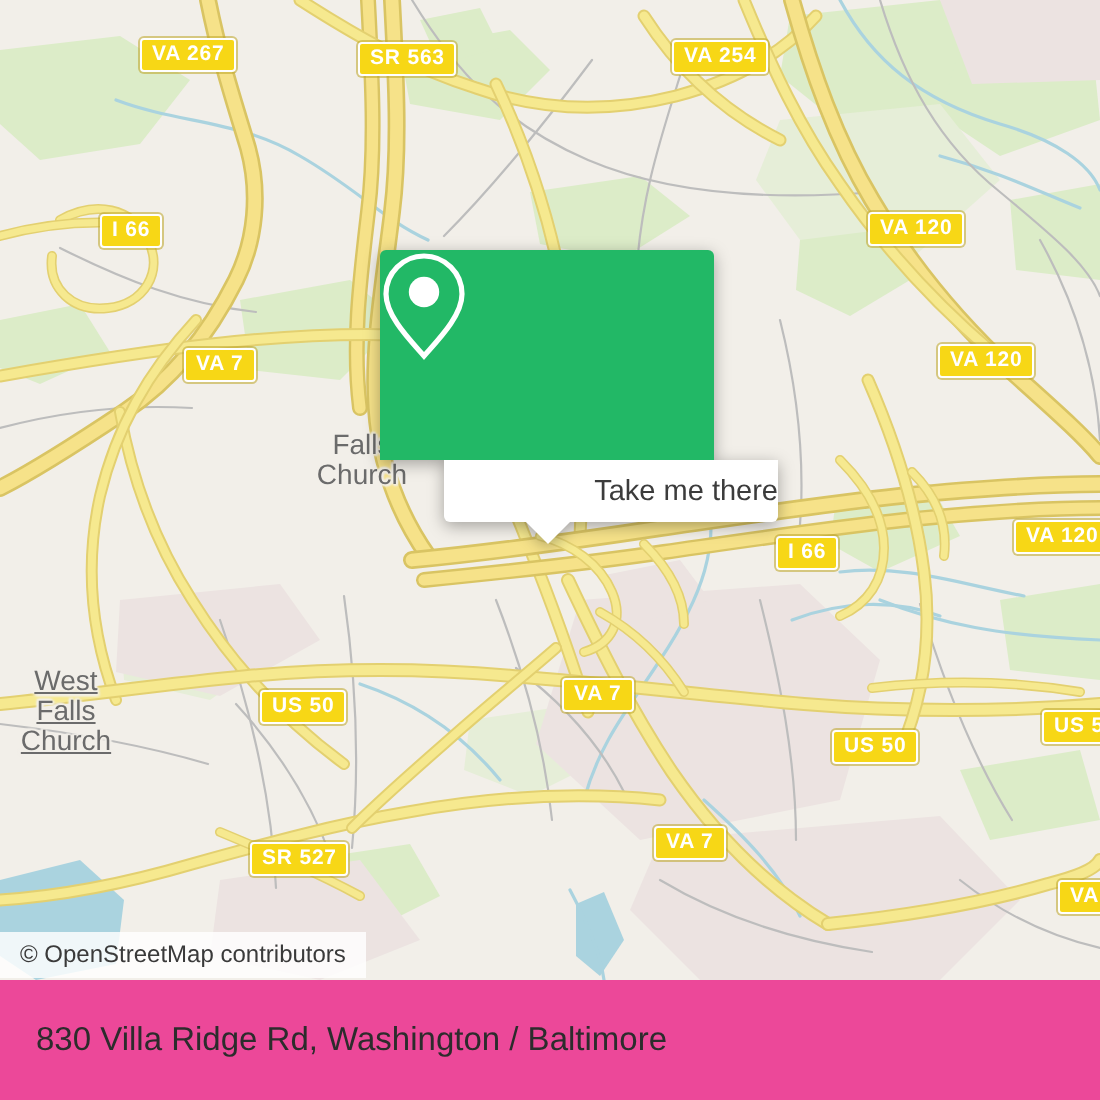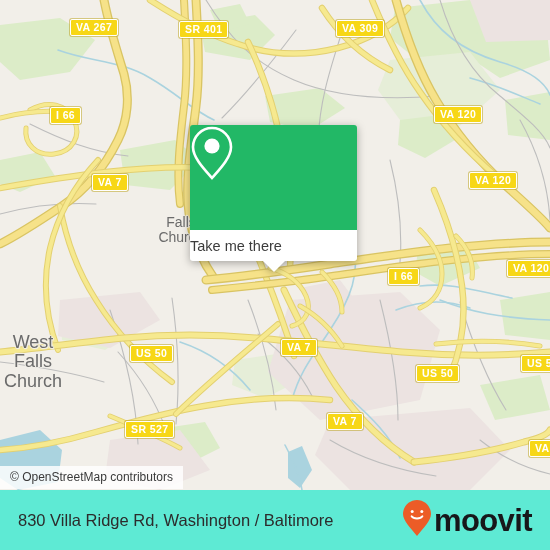--- a/index.html
+++ b/index.html
@@ -58,21 +58,21 @@
   .card-top{
     height:105px;width:100%;
     background:#22b866;
     border-radius:3px 3px 0 0;
     display:flex;align-items:center;justify-content:center;
   }
   .card-bottom{
     height:31px;width:100%;
     background:#ffffff;
     border-radius:0 0 3px 3px;
-    display:flex;align-items:center;justify-content:flex-start;
+    display:flex;align-items:center;justify-content:flex-end;margin-left:32px;
   }
   .card-label{
     font-size:14.5px;color:#3c3c3c;
     font-family:"Liberation Sans", sans-serif;
   }
   .card-tail{
     position:absolute;left:50%;bottom:-11px;margin-left:-11px;
     width:0;height:0;
     border-left:11px solid transparent;
     border-right:11px solid transparent;
@@ -85,21 +85,21 @@
     background:rgba(255,255,255,.82);
     padding:4px 10px 5px 10px;
     font-size:12px;color:#3a3a3a;
     font-family:"Liberation Sans", sans-serif;
     white-space:nowrap;
   }
 
   
   .footer{
     position:absolute;left:0;top:490px;width:550px;height:60px;
-    background:#5eead4;
+    background:#ec4899;
     display:flex;align-items:center;justify-content:space-between;
     padding:0 18px;box-sizing:border-box;
   }
   .footer-addr{
     font-size:16.5px;color:#2c2c2c;
     font-family:"Liberation Sans", sans-serif;
     white-space:nowrap;
   }
   .logo{display:flex;align-items:center;gap:2px;}
   .logo-word{
@@ -280,27 +280,27 @@
         <path class="rd" stroke-width="3.4" d="M300 306 C318 316 332 330 342 346"></path>
         <path class="rdb" stroke-width="5" d="M110 416 C134 426 158 436 180 448"></path>
         <path class="rd" stroke-width="3.4" d="M110 416 C134 426 158 436 180 448"></path>
         <path class="rdb" stroke-width="5" d="M436 344 C470 340 504 340 540 346"></path>
         <path class="rd" stroke-width="3.4" d="M436 344 C470 340 504 340 540 346"></path>
       </g>
     </svg>
 
     <div class="place" style="left:150px;top:215px;width:62px;font-size:14px;">Falls
 Church</div>
-    <div class="place" style="left:0px;top:333px;width:66px;font-size:18px;">West
+    <div class="place" style="left:0px;top:333px;width:66px;font-size:14px;text-decoration:underline;">West
 Falls
 Church</div>
 
     <div class="shield" style="left:70px;top:2px;">VA 267</div>
-    <div class="shield" style="left:179px;top:4px;">SR 401</div>
-    <div class="shield" style="left:336px;top:3px;">VA 309</div>
+    <div class="shield" style="left:179px;top:4px;">SR 563</div>
+    <div class="shield" style="left:336px;top:3px;">VA 254</div>
     <div class="shield" style="left:50px;top:90px;">I 66</div>
     <div class="shield" style="left:434px;top:89px;">VA 120</div>
     <div class="shield" style="left:92px;top:157px;">VA 7</div>
     <div class="shield" style="left:469px;top:155px;">VA 120</div>
     <div class="shield" style="left:388px;top:251px;">I 66</div>
     <div class="shield" style="left:507px;top:243px;">VA 120</div>
     <div class="shield" style="left:130px;top:328px;">US 50</div>
     <div class="shield" style="left:281px;top:322px;">VA 7</div>
     <div class="shield" style="left:416px;top:348px;">US 50</div>
     <div class="shield" style="left:521px;top:338px;">US 50</div>
@@ -321,26 +321,15 @@
         <span class="card-label">Take me there</span>
       </div>
       <div class="card-tail"></div>
     </div>
 
     <div class="attrib">© OpenStreetMap contributors</div>
   </div>
 
   <div class="footer">
     <div class="footer-addr">830 Villa Ridge Rd, Washington / Baltimore</div>
-    <div class="logo">
-      <span>
-        <svg width="30" height="38" viewBox="0 0 30 38" aria-hidden="true">
-          <path d="M15 1 C7.3 1 1 7.3 1 15 C1 21.5 8.5 29 15 37 C21.5 29 29 21.5 29 15 C29 7.3 22.7 1 15 1 Z" fill="#ec5c27"></path>
-          <circle cx="10.2" cy="12.4" r="1.5" fill="#ffffff"></circle>
-          <circle cx="19.8" cy="12.4" r="1.5" fill="#ffffff"></circle>
-          <path d="M9.6 17.2 C11.6 20.2 18.4 20.2 20.4 17.2" fill="none" stroke="#ffffff" stroke-width="1.9" stroke-linecap="round"></path>
-        </svg>
-      </span>
-      <span class="logo-word">moovit</span>
-    </div>
   </div>
 
 </div>
 
 </body></html>

